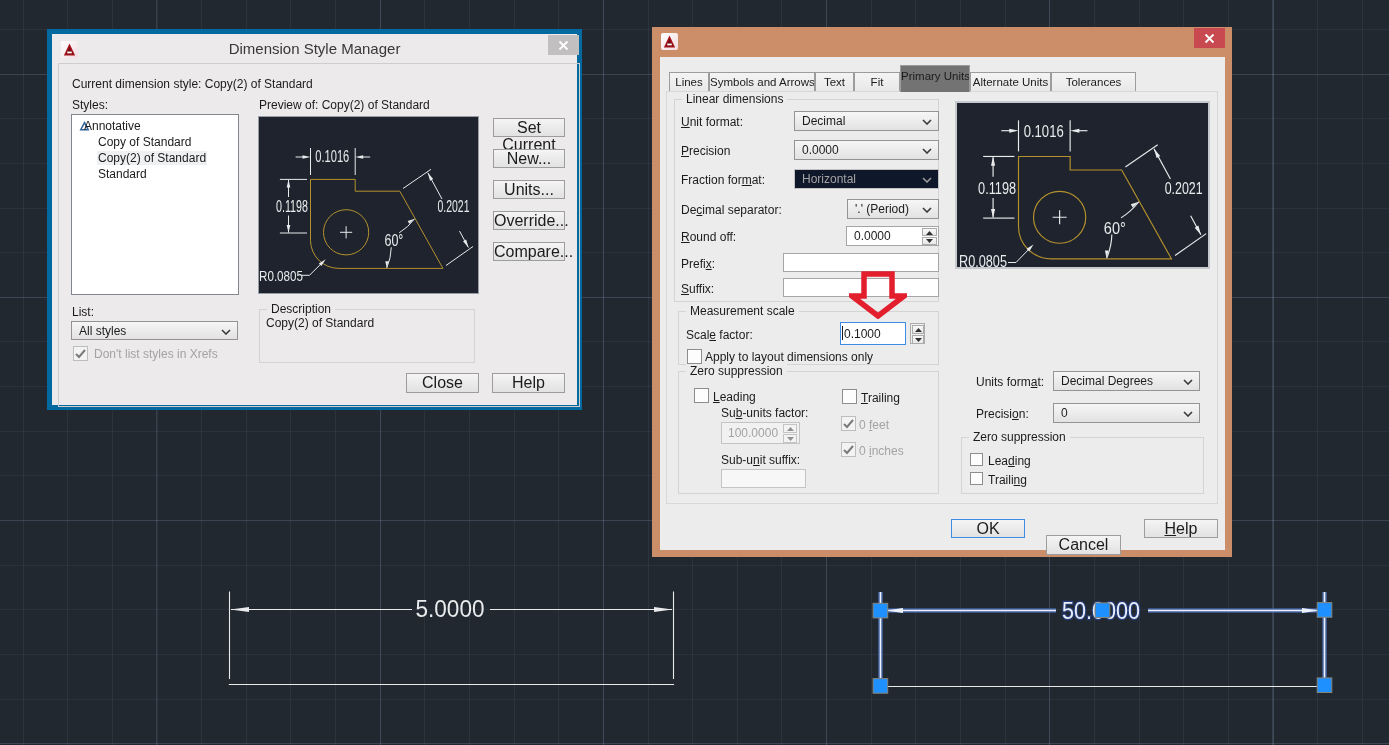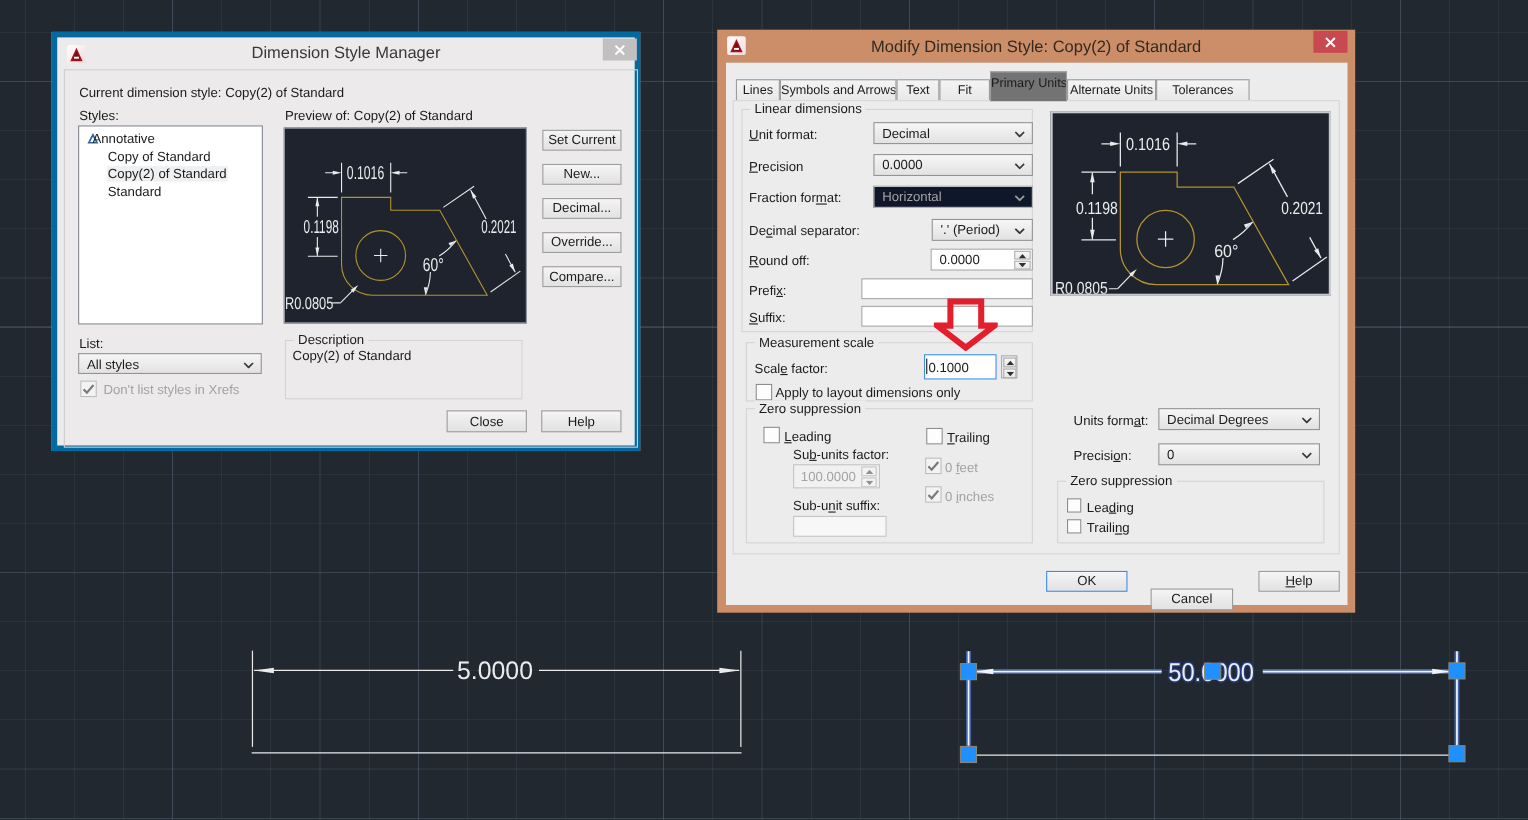--- a/index.html
+++ b/index.html
@@ -6,21 +6,21 @@
 html,body{width:1389px;height:745px}
 body{position:relative;overflow:hidden;background-color:#212830;
 background-image:
  repeating-linear-gradient(to right, transparent 0 156.5px, rgba(165,185,220,.16) 156.5px 157.5px, transparent 157.5px 223.2px),
  repeating-linear-gradient(to bottom, transparent 0 73.6px, rgba(165,185,220,.14) 73.6px 74.6px, transparent 74.6px 223.2px),
  repeating-linear-gradient(to right, transparent 0 22.6px, rgba(150,170,205,.085) 22.6px 23.6px, transparent 23.6px 44.64px),
  repeating-linear-gradient(to bottom, transparent 0 29px, rgba(150,170,205,.075) 29px 30px, transparent 30px 44.64px);
 font-family:"Liberation Sans",sans-serif;}
 .lb{position:absolute;font-size:12px;color:#1b1b1b;white-space:nowrap;line-height:14px}
 .dis{color:#a3a3a3}
-.btn{position:absolute;background:linear-gradient(#f5f5f5,#ebebeb 48%,#e2e2e2);border:1px solid #9d9d9d;font-size:12px;color:#1b1b1b;text-align:center;font-family:"Liberation Sans",sans-serif}
+.btn{position:absolute;background:linear-gradient(#f5f5f5,#ebebeb 48%,#e2e2e2);border:1px solid #9d9d9d;font-size:16px;color:#1b1b1b;text-align:center;font-family:"Liberation Sans",sans-serif}
 .dd{position:absolute;background:linear-gradient(#f6f6f6,#ededed 45%,#e2e2e2);border:1px solid #949494;font-size:12px;color:#1b1b1b}
 .dd span{position:absolute;left:7px;top:2px}
 .dd svg{position:absolute;right:6px;top:7px}
 .dd.ddis{background:#0f172a;border-color:#c2c2c2;color:#a3a3a3}
 .tb{position:absolute;background:#fff;border:1px solid #a5a5a5}
 .grp{position:absolute;border:1px solid #d4d4d4}
 .glab{position:absolute;top:-8px;left:7px;background:#ececec;padding:0 4px;font-size:12px;color:#1b1b1b;white-space:nowrap;line-height:15px}
 .cb{position:absolute;width:15px;height:15px;background:#fdfdfd;border:1px solid #8d8d8d}
 .cb.cdis{background:#f3f3f3;border-color:#bdbdbd}
 .prev{position:absolute;background:#1e232d;border:1px solid #989ea7}
@@ -150,21 +150,21 @@
   <div class="prev" style="left:206px;top:82px;width:221px;height:178px">
     <svg width="219" height="176" viewBox="0 0 219 176">
         <use href="#prevlines"></use>
         <use href="#prevtexts"></use>
         <use href="#prevR"></use>
       </svg>
   </div>
 
   <div class="btn" style="left:441px;top:84px;width:72px;height:19px;line-height:17px">Set Current</div>
   <div class="btn" style="left:441px;top:115px;width:72px;height:19px;line-height:17px">New...</div>
-  <div class="btn" style="left:441px;top:146px;width:72px;height:19px;line-height:17px">Decimal...</div>
+  <div class="btn" style="left:441px;top:146px;width:72px;height:19px;line-height:17px">Units...</div>
   <div class="btn" style="left:441px;top:177px;width:72px;height:19px;line-height:17px">Override...</div>
   <div class="btn" style="left:441px;top:208px;width:72px;height:19px;line-height:17px">Compare...</div>
 
   <div class="lb" style="left:20px;top:271px">List:</div>
   <div class="dd" style="left:19px;top:287px;width:167px;height:19px">
       <span>All styles</span>
     <svg width="10" height="6" viewBox="0 0 10 6">
         <path d="M1 1 L5 5 L9 1" stroke="#3a3a3a" stroke-width="1.6" fill="none"></path>
       </svg>
   </div>
@@ -178,21 +178,20 @@
   <div class="grp" style="left:207px;top:275px;width:216px;height:54px">
     <span class="glab" style="background:#eceaeb">Description</span>
     <div class="lb" style="left:6px;top:6px">Copy(2) of Standard</div>
   </div>
 
   <div class="btn" style="left:354px;top:339px;width:73px;height:20px;line-height:18px">Close</div>
   <div class="btn" style="left:440px;top:339px;width:73px;height:20px;line-height:18px">Help</div>
 </div>
 
 <div id="dlg2" style="position:absolute;left:652px;top:27px;width:580px;height:530px;background:#cc8e69;z-index:3">
-  <div style="position:absolute;left:0;top:7px;width:100%;text-align:center;font-size:15px;color:#33291f">Modify Dimension Style: Copy(2) of Standard</div>
   <div style="position:absolute;left:9px;top:6px;width:17px;height:17px;background:linear-gradient(135deg,#fefefe,#f2dce0);border-radius:2px">
       <svg width="15" height="15" style="position:absolute;left:1px;top:1px" viewBox="0 0 16 16">
         <path d="M8 1.5 L14 14.5 L2 14.5 Z" fill="#a6121c"></path>
         <path d="M8 4.5 L11.8 13 L4.2 13 Z" fill="#7d0d14"></path>
         <rect x="5.6" y="10.2" width="4.8" height="1.9" fill="#fff"></rect>
       </svg>
     </div>
   <div style="position:absolute;left:542px;top:1px;width:31px;height:20px;background:#c84a50">
     <svg width="11" height="11" style="position:absolute;left:10px;top:5px" viewBox="0 0 11 11">
         <path d="M1.5 1.5 L9.5 9.5 M9.5 1.5 L1.5 9.5" stroke="#fff" stroke-width="1.8"></path>

